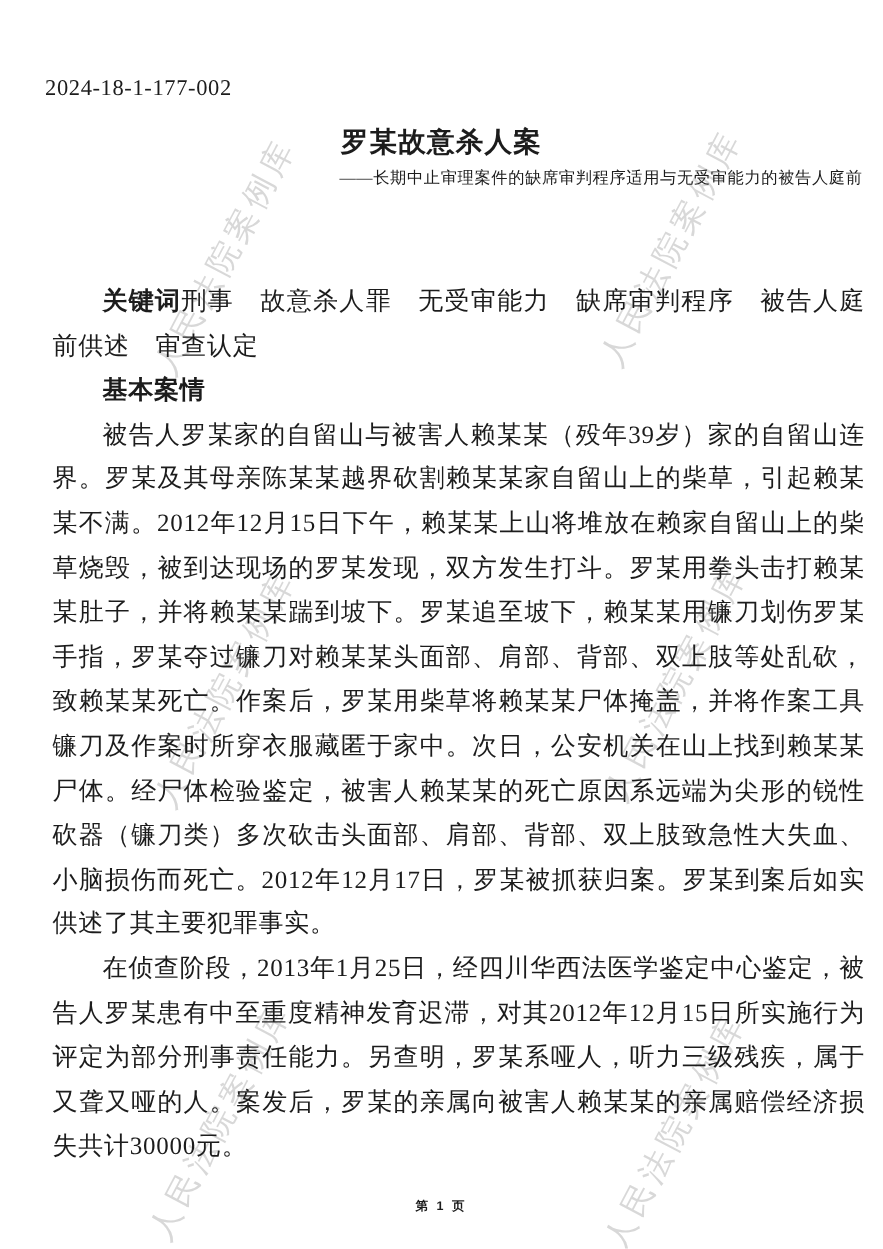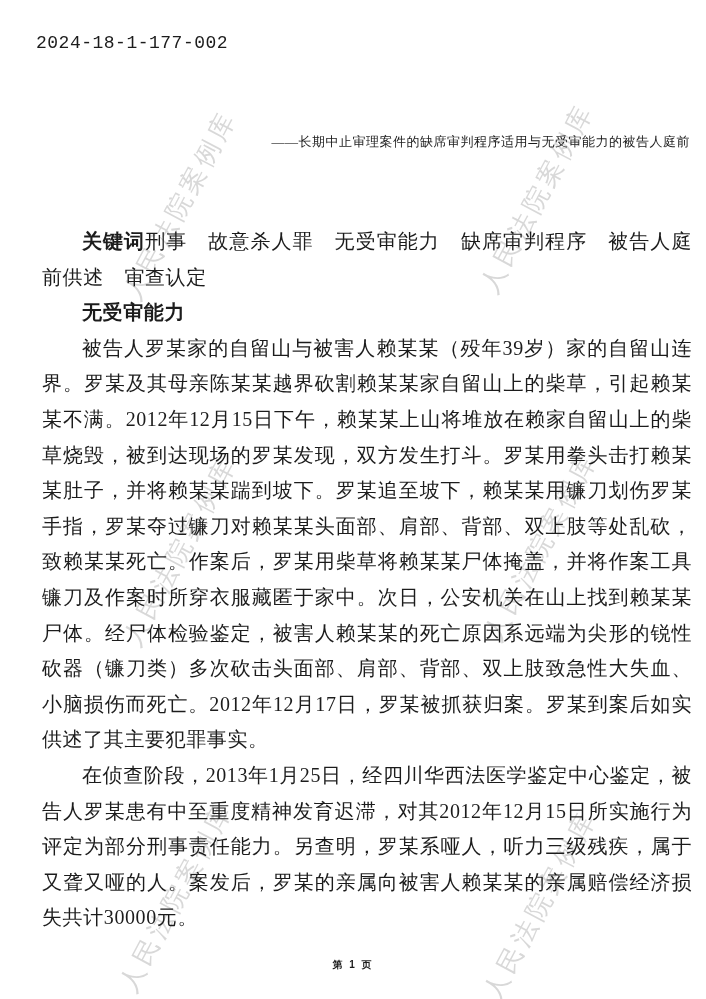--- a/index.html
+++ b/index.html
@@ -41,25 +41,25 @@
   .wm.p5 { left: 176px; top: 897px; }
   .wm.p6 { left: 540px; top: 905px; }
   
   .layer-content {
     position: absolute;
     inset: 0;
     z-index: 2;
   }
   .doc-number {
     position: absolute;
-    top: 33px;
+    top: 60px;
     left: 36px;
     font-size: 18px;
     letter-spacing: 0.5px;
-    font-family: Liberation Mono, monospace;
+    font-family: Liberation Serif, serif;
   }
   .case-title {
     position: absolute;
     top: 84px;
     left: 0;
     width: 100%;
     text-align: center;
     font-size: 22px;
     font-weight: bold;
     letter-spacing: 1px;
@@ -131,32 +131,33 @@
     <span class="wm p3">人民法院案例库</span>
     <span class="wm p4">人民法院案例库</span>
     <span class="wm p5">人民法院案例库</span>
     <span class="wm p6">人民法院案例库</span>
   </div>
 
   <div class="layer-content">
 
     <div class="doc-number">2024-18-1-177-002</div>
 
+    <h1 class="case-title">罗某故意杀人案</h1>
 
     <div class="subtitle">
       <div>——长期中止审理案件的缺席审判程序适用与无受审能力的被告人庭前</div>
     </div>
 
     <div class="content">
 
       <p class="keywords">
         <span class="kw-label">关键词</span><span>刑事　故意杀人罪　无受审能力　缺席审判程序　被告人庭前供述　审查认定</span>
       </p>
 
-      <h2 class="section-heading">无受审能力</h2>
+      <h2 class="section-heading">基本案情</h2>
 
       <p class="body-para">被告人罗某家的自留山与被害人赖某某（殁年39岁）家的自留山连界。罗某及其母亲陈某某越界砍割赖某某家自留山上的柴草，引起赖某某不满。2012年12月15日下午，赖某某上山将堆放在赖家自留山上的柴草烧毁，被到达现场的罗某发现，双方发生打斗。罗某用拳头击打赖某某肚子，并将赖某某踹到坡下。罗某追至坡下，赖某某用镰刀划伤罗某手指，罗某夺过镰刀对赖某某头面部、肩部、背部、双上肢等处乱砍，致赖某某死亡。作案后，罗某用柴草将赖某某尸体掩盖，并将作案工具镰刀及作案时所穿衣服藏匿于家中。次日，公安机关在山上找到赖某某尸体。经尸体检验鉴定，被害人赖某某的死亡原因系远端为尖形的锐性砍器（镰刀类）多次砍击头面部、肩部、背部、双上肢致急性大失血、小脑损伤而死亡。2012年12月17日，罗某被抓获归案。罗某到案后如实供述了其主要犯罪事实。</p>
 
       <p class="body-para">在侦查阶段，2013年1月25日，经四川华西法医学鉴定中心鉴定，被告人罗某患有中至重度精神发育迟滞，对其2012年12月15日所实施行为评定为部分刑事责任能力。另查明，罗某系哑人，听力三级残疾，属于又聋又哑的人。案发后，罗某的亲属向被害人赖某某的亲属赔偿经济损失共计30000元。</p>
 
     </div>
 
     <div class="page-footer">第 1 页</div>
 
   </div>

